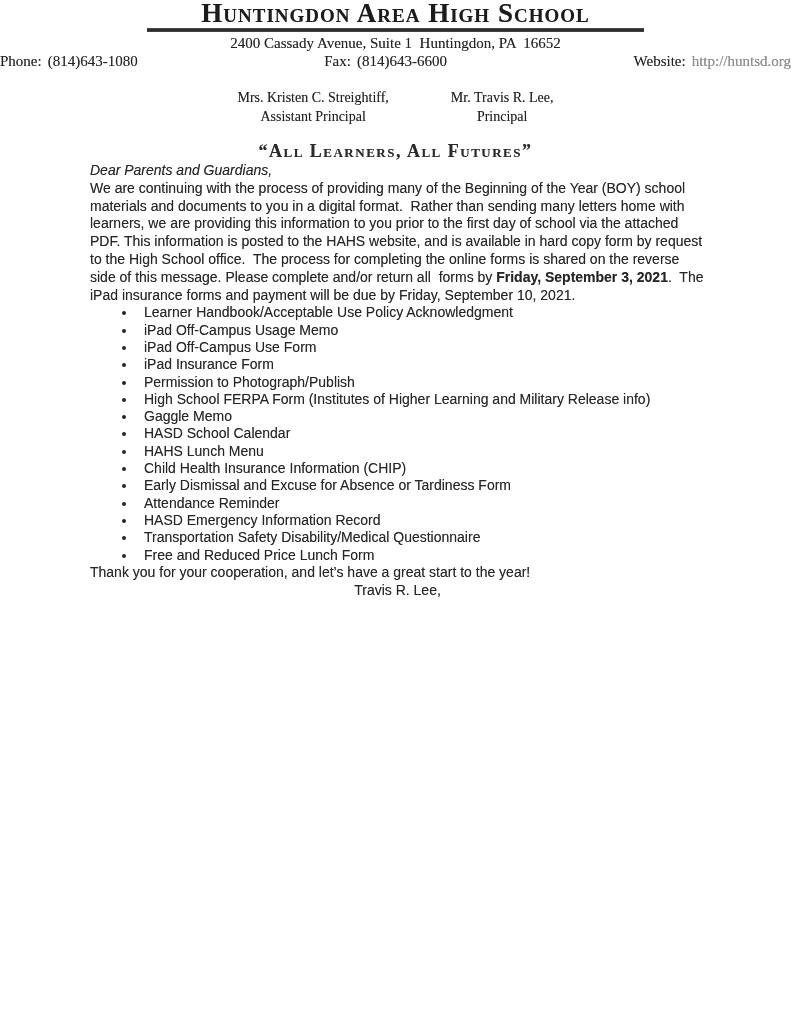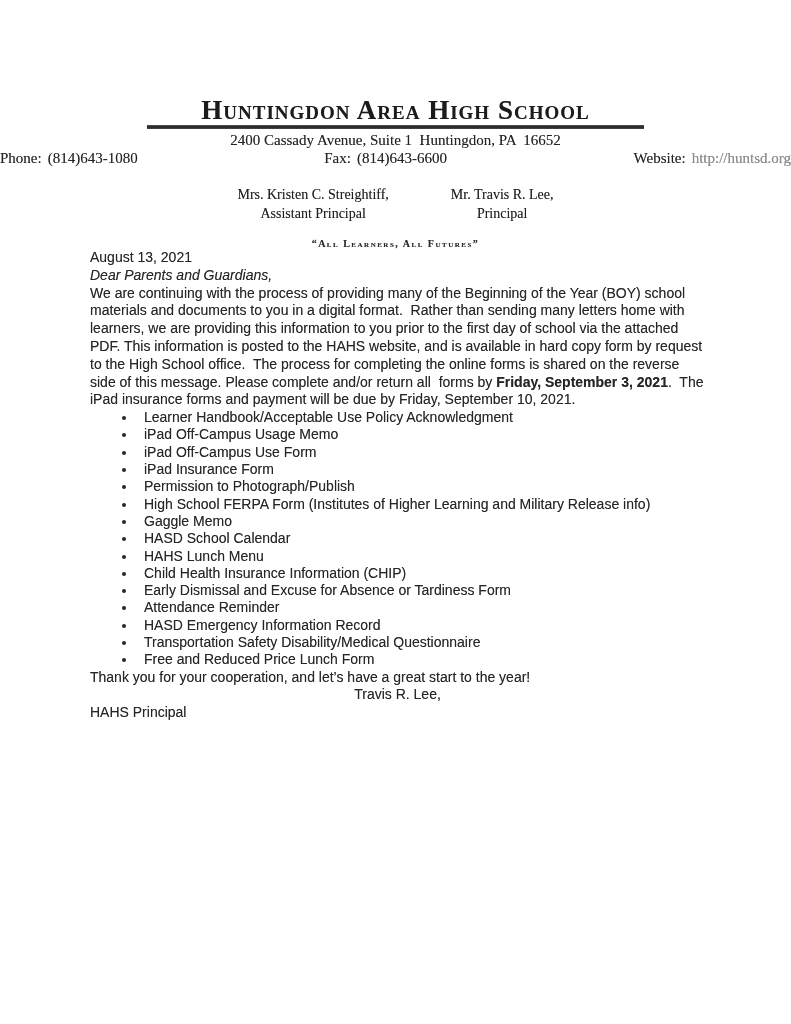--- a/index.html
+++ b/index.html
@@ -13,21 +13,20 @@
     overflow: hidden;
     font-family: "Liberation Sans", sans-serif;
     color: #262626;
   }
   .page {
     position: relative;
     width: 791px;
     height: 888px;
     background: #ffffff;
     box-sizing: border-box;
-    padding-top: 97px;
     text-shadow: 0 0 0.5px rgba(40,40,40,0.45);
   }
   
   .letterhead {
     text-align: center;
     font-family: "Liberation Serif", serif;
     color: #1f1f1f;
   }
   .school-name {
     margin: 0;
@@ -64,21 +63,21 @@
     display: flex;
     justify-content: center;
     column-gap: 62px;
     margin-top: 17px;
     font-size: 14px;
     line-height: 19px;
   }
   .principal-block { text-align: center; }
   .motto {
     margin-top: 15px;
-    font-size: 10px;
+    font-size: 18px;
     font-weight: bold;
     font-variant: small-caps;
     letter-spacing: 1.5px;
     color: #2a2a2a;
   }
   
   .letter-content {
     box-sizing: border-box;
     padding: 0 86px 0 90px;
     font-size: 14px;
@@ -135,21 +134,20 @@
       <div class="principal-block">
         <div>Mr. Travis R. Lee,</div>
         <div>Principal</div>
       </div>
     </div>
 
     <div class="motto">“All Learners, All Futures”</div>
   </header>
 
   <main class="letter-content">
-    <p class="date">August 13, 2021</p>
     <p class="salutation">Dear Parents and Guardians,</p>
 
     <p class="body-para"><span>We are continuing with the process of providing many of the Beginning of the Year (BOY) school materials and documents to you in a digital format.  Rather than sending many letters home with learners, we are providing this information to you prior to the first day of school via the attached PDF. This information is posted to the HAHS website, and is available in hard copy form by request to the High School office.  The process for completing the online forms is shared on the reverse side of this message. Please complete and/or return all  forms by </span><strong>Friday, September 3, 2021</strong><span>.  The iPad insurance forms and payment will be due by Friday, September 10, 2021.</span></p>
 
 
     <ul class="packet-list">
       <li>Learner Handbook/Acceptable Use Policy Acknowledgment</li>
       <li>iPad Off-Campus Usage Memo</li>
       <li>iPad Off-Campus Use Form</li>
       <li>iPad Insurance Form</li>
@@ -161,16 +159,15 @@
       <li>Child Health Insurance Information (CHIP)</li>
       <li>Early Dismissal and Excuse for Absence or Tardiness Form</li>
       <li>Attendance Reminder</li>
       <li>HASD Emergency Information Record</li>
       <li>Transportation Safety Disability/Medical Questionnaire</li>
       <li>Free and Reduced Price Lunch Form</li>
     </ul>
 
     <p class="closing">Thank you for your cooperation, and let’s have a great start to the year!</p>
     <p class="sig-name">Travis R. Lee,</p>
-    <p class="sig-title">HAHS Principal</p>
   </main>
 
 </div>
 
 </body></html>

